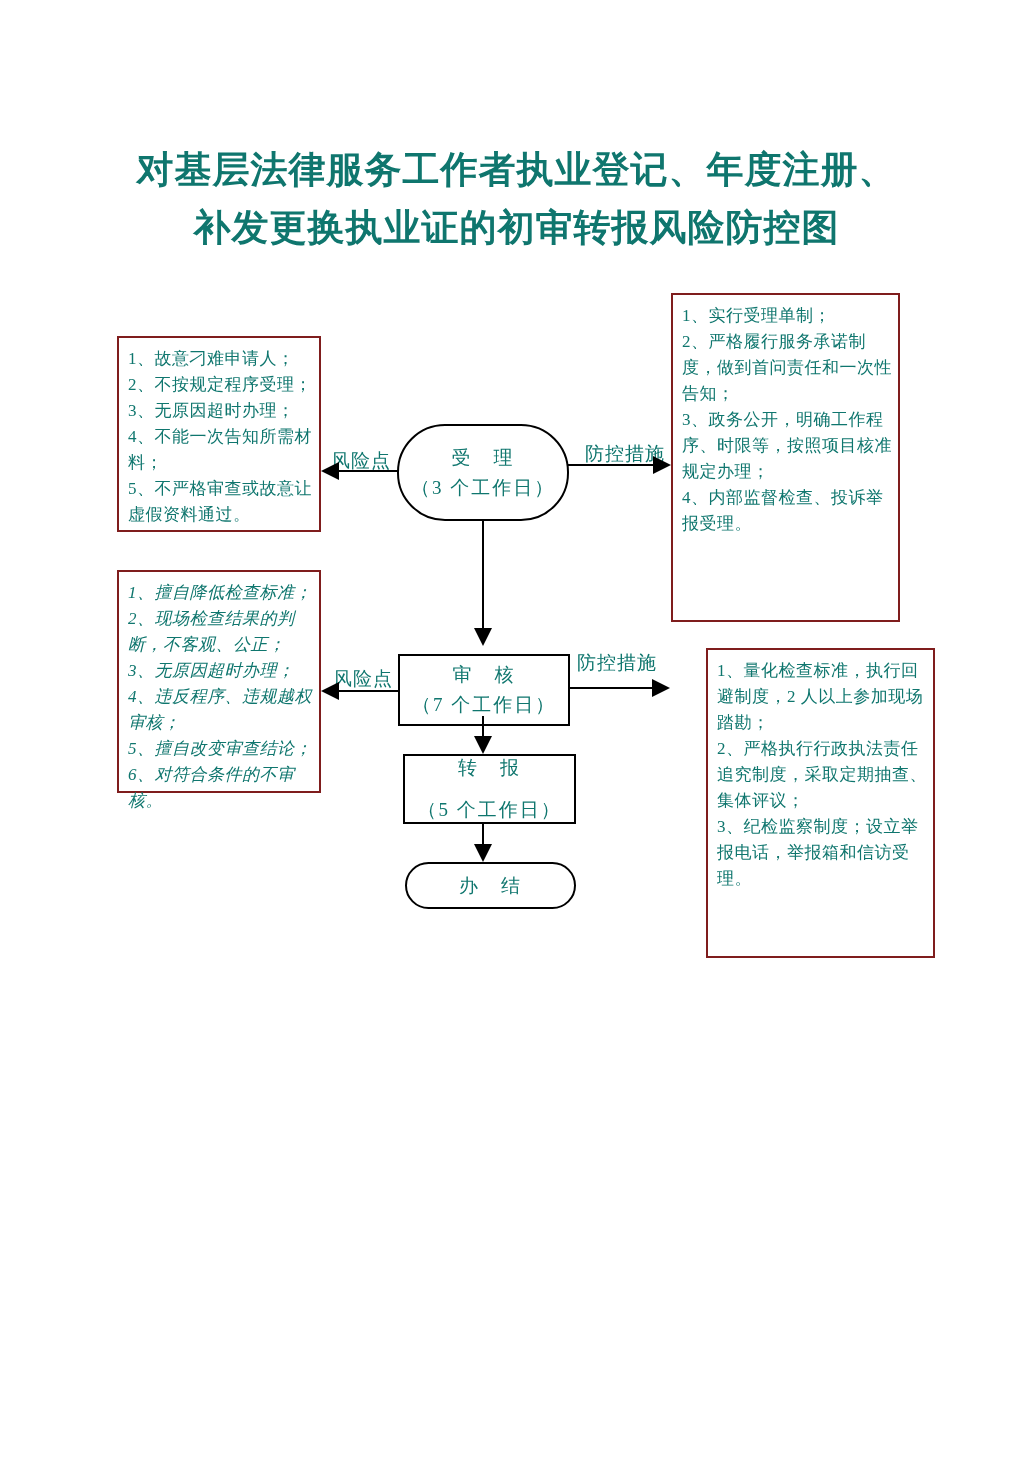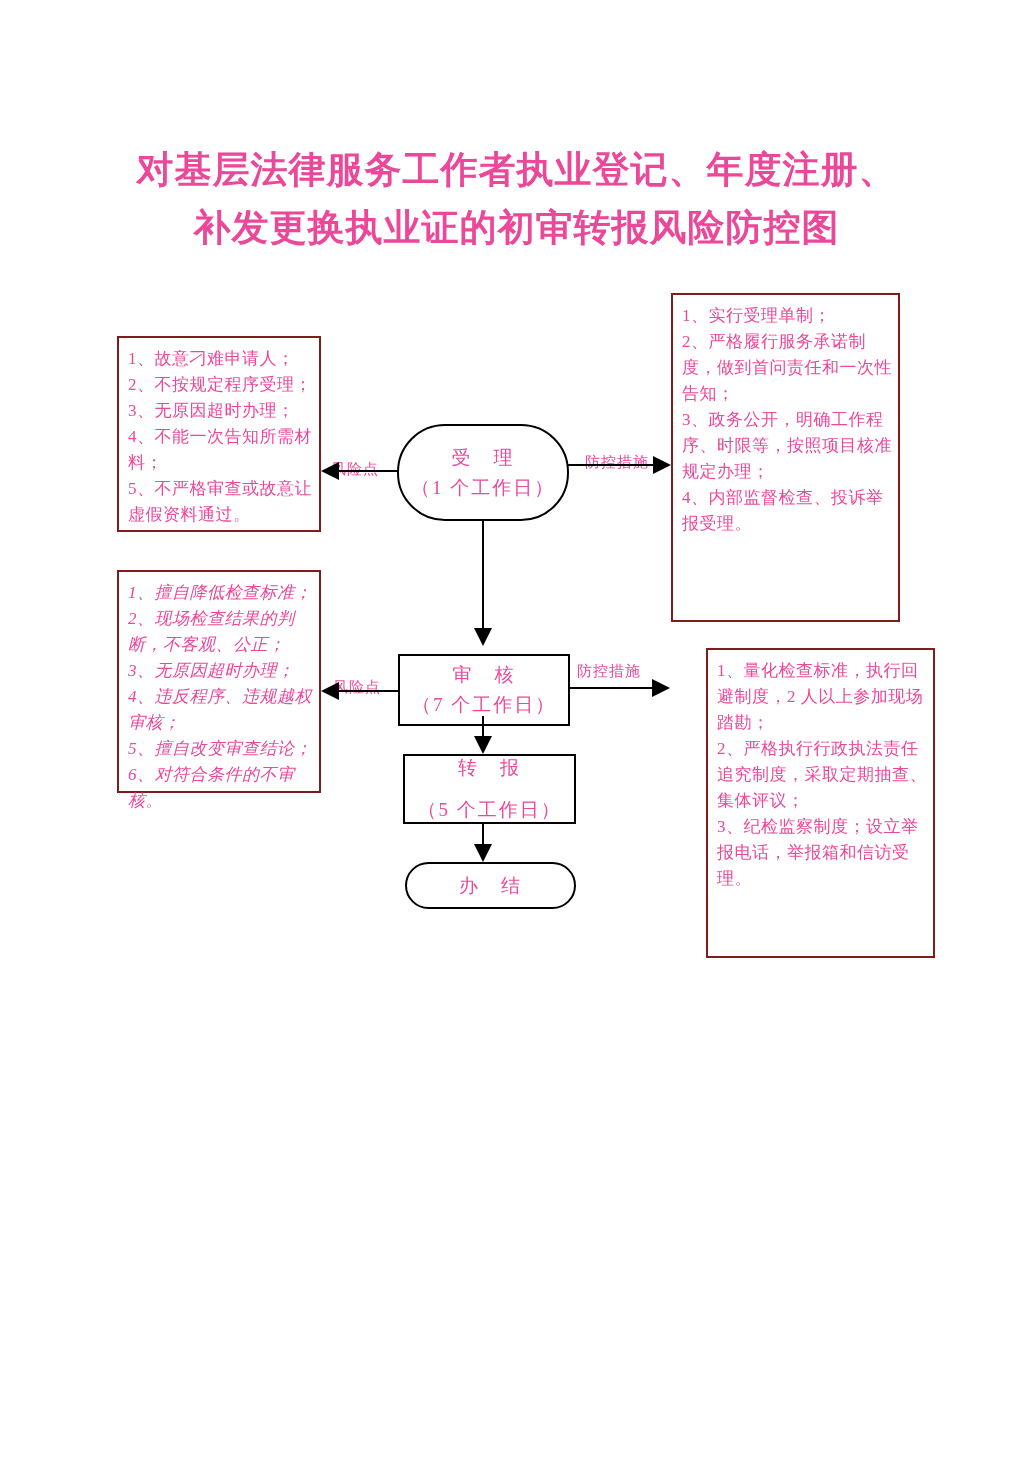--- a/index.html
+++ b/index.html
@@ -1,21 +1,21 @@
 <!DOCTYPE html>
 <html><head>
   <meta charset="utf-8">
   <style>
     html, body { margin: 0; padding: 0; background: #ffffff; }
     .page {
       position: relative;
       width: 1033px;
       height: 1460px;
       background: #ffffff;
-      color: #ec4899;
+      color: #0f766e;
       font-family: "Liberation Serif", "DejaVu Serif", serif;
       overflow: hidden;
     }
     .doc-title {
       position: absolute;
       left: 0;
       top: 141px;
       width: 100%;
       text-align: center;
       font-family: "Liberation Sans", "DejaVu Sans", sans-serif;
@@ -66,25 +66,24 @@
       border-left: 18px solid #000000;
     }
     .head-down {
       position: absolute; width: 0; height: 0;
       border-left: 9px solid transparent;
       border-right: 9px solid transparent;
       border-top: 18px solid #000000;
     }
     .edge-label {
       position: absolute;
-      font-size: 15px;
+      font-size: 19px;
       letter-spacing: 1px;
       background: #ffffff;
       white-space: nowrap;
-      margin-top: 12px;
     }
   </style>
 </head>
 <body>
 
 <div class="page">
 
   <div class="doc-title">
     <div>对基层法律服务工作者执业登记、年度注册、</div>
     <div>补发更换执业证的初审转报风险防控图</div>
@@ -107,21 +106,21 @@
 2、严格履行服务承诺制度，做到首问责任和一次性告知；
 3、政务公开，明确工作程序、时限等，按照项目核准规定办理；
 4、内部监督检查、投诉举报受理。</div>
 
   <div class="txt-box" style="left:706px; top:648px; width:229px; height:310px;">1、量化检查标准，执行回避制度，2 人以上参加现场踏勘；
 2、严格执行行政执法责任追究制度，采取定期抽查、集体评议；
 3、纪检监察制度；设立举报电话，举报箱和信访受理。</div>
 
   <div class="node stadium" style="left:397px; top:424px; width:172px; height:97px;">
     <div>受　理</div>
-    <div>（1 个工作日）</div>
+    <div>（3 个工作日）</div>
   </div>
 
   <div class="node" style="left:398px; top:646px; width:172px; height:72px;margin-top:8px;">
     <div>审　核</div>
     <div>（7 个工作日）</div>
   </div>
 
   <div class="node" style="left:403px; top:754px; width:173px; height:70px;gap:12px;">
     <div>转　报</div>
     <div>（5 个工作日）</div>

